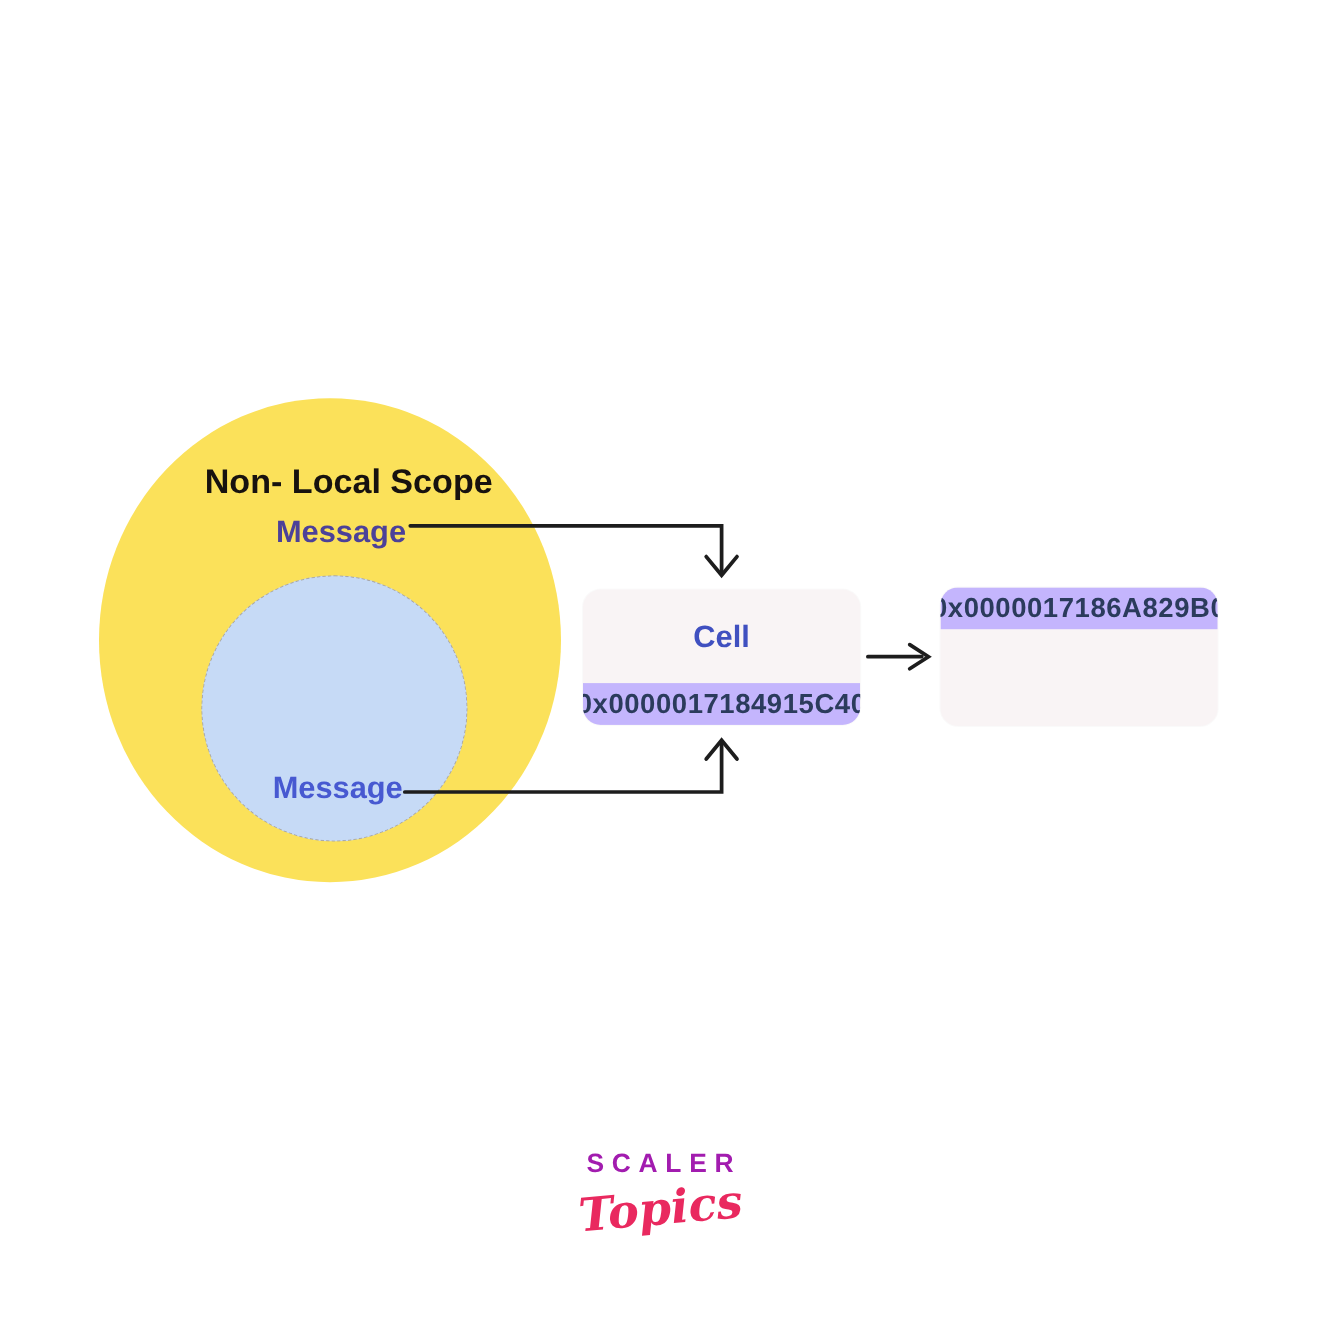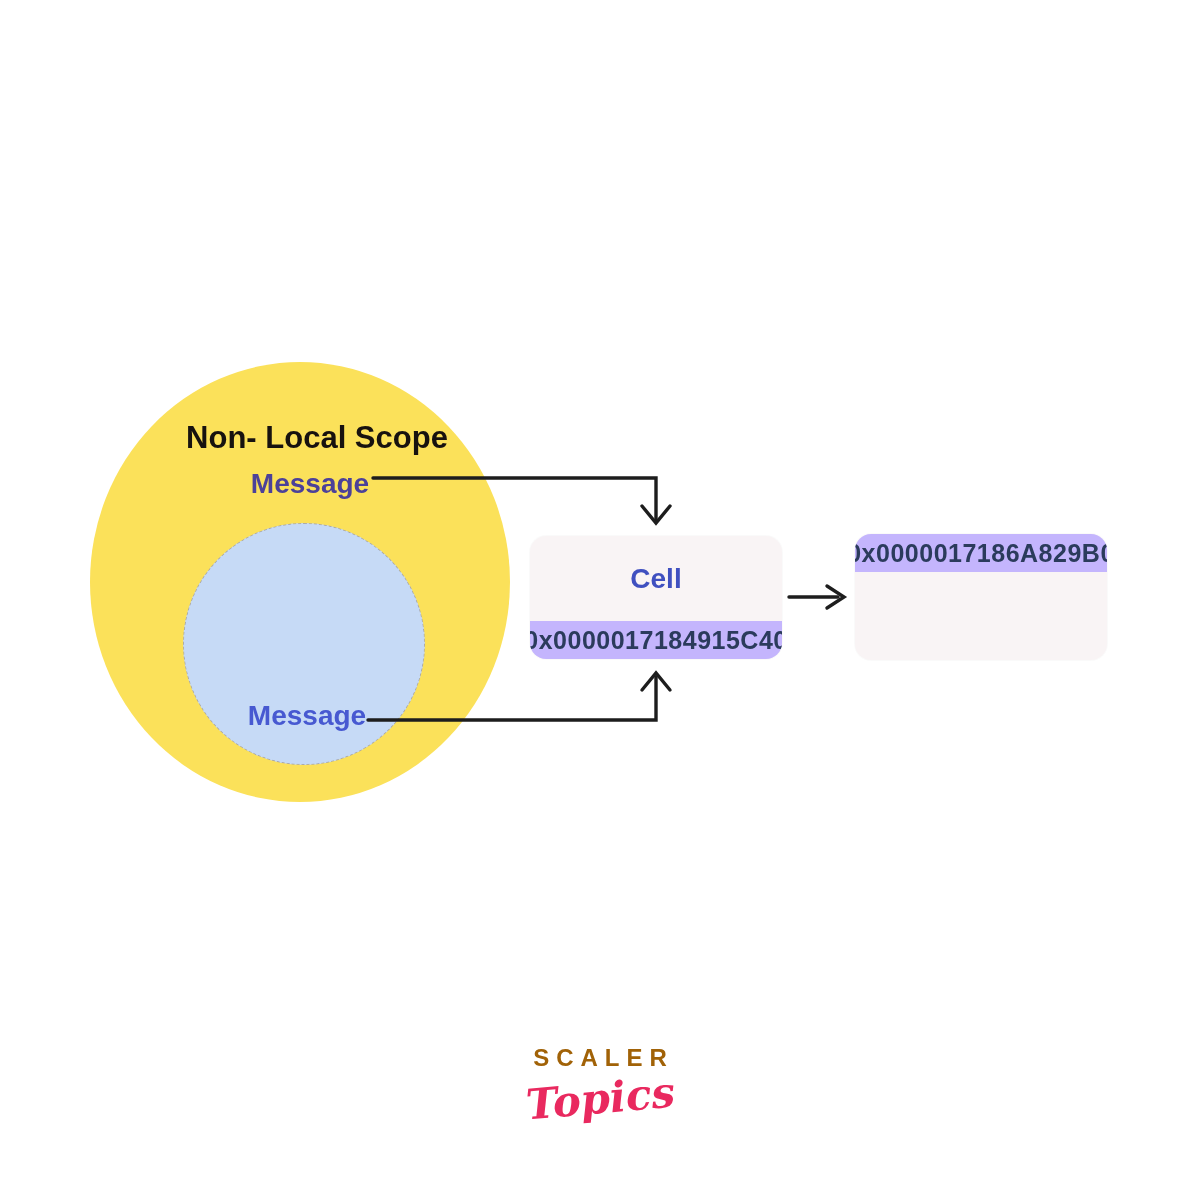--- a/index.html
+++ b/index.html
@@ -49,21 +49,21 @@
     font-size: 25px; font-weight: 600; letter-spacing: 0.5px;
   }
 
   
   svg.arrows { position: absolute; left: 0; top: 0; width: 1200px; height: 1200px; }
   svg.arrows path { stroke: #1d1d1d; stroke-width: 3.4; fill: none; stroke-linecap: round; stroke-linejoin: miter; }
 
   
   .logo { position: absolute; left: 450px; top: 1044px; width: 300px; text-align: center; }
   .logo-brand {
-    font-size: 24px; font-weight: bold; color: #a16207;
+    font-size: 24px; font-weight: bold; color: #a21caf;
     letter-spacing: 7px; padding-left: 7px; display: block;
   }
   .logo-sub {
     display: inline-block; margin-top: 2px;
     font-family: "DejaVu Serif", serif; font-style: italic; font-weight: bold;
     font-size: 42px; color: #e9295f; transform: rotate(-5deg);
   }
 </style>
 </head>
 <body>

